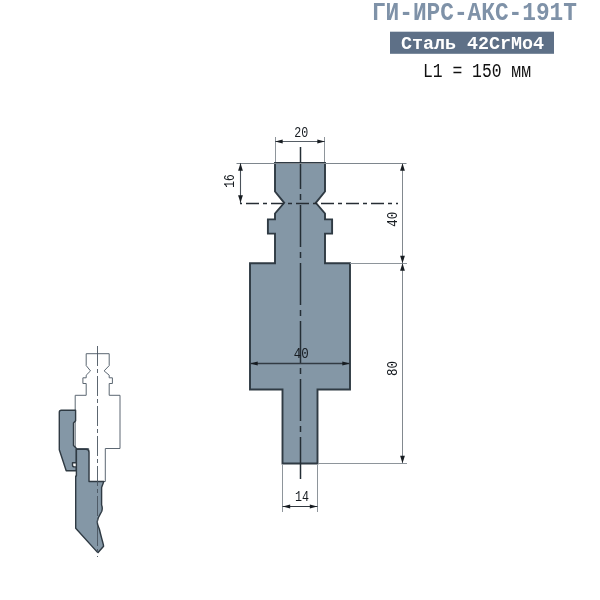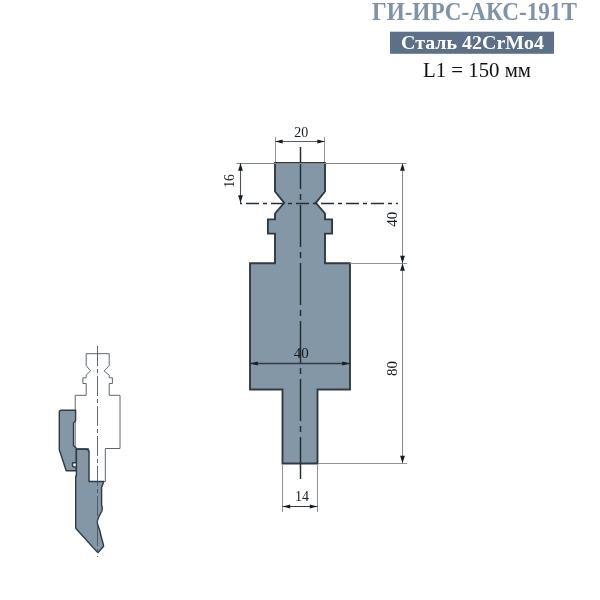--- a/index.html
+++ b/index.html
@@ -1,17 +1,17 @@
 <!DOCTYPE html>
 <html><head>
 <meta charset="utf-8">
 <style>
   html,body{margin:0;padding:0;background:#ffffff;}
   #page{position:relative;width:600px;height:600px;background:#ffffff;overflow:hidden;
-        font-family:Liberation Serif, serif;}
+        font-family:Liberation Mono, monospace;}
 </style>
 </head>
 <body>
 <div id="page">
 <svg width="600" height="600" viewBox="0 0 600 600" xmlns="http://www.w3.org/2000/svg">
 
   <rect x="0" y="0" width="600" height="600" fill="#ffffff"></rect>
 
   <text x="474.4" y="20" font-size="26" font-weight="bold" fill="#7F92A8" text-anchor="middle" textLength="205" lengthAdjust="spacingAndGlyphs">ГИ-ИРС-АКС-191Т</text>
 

